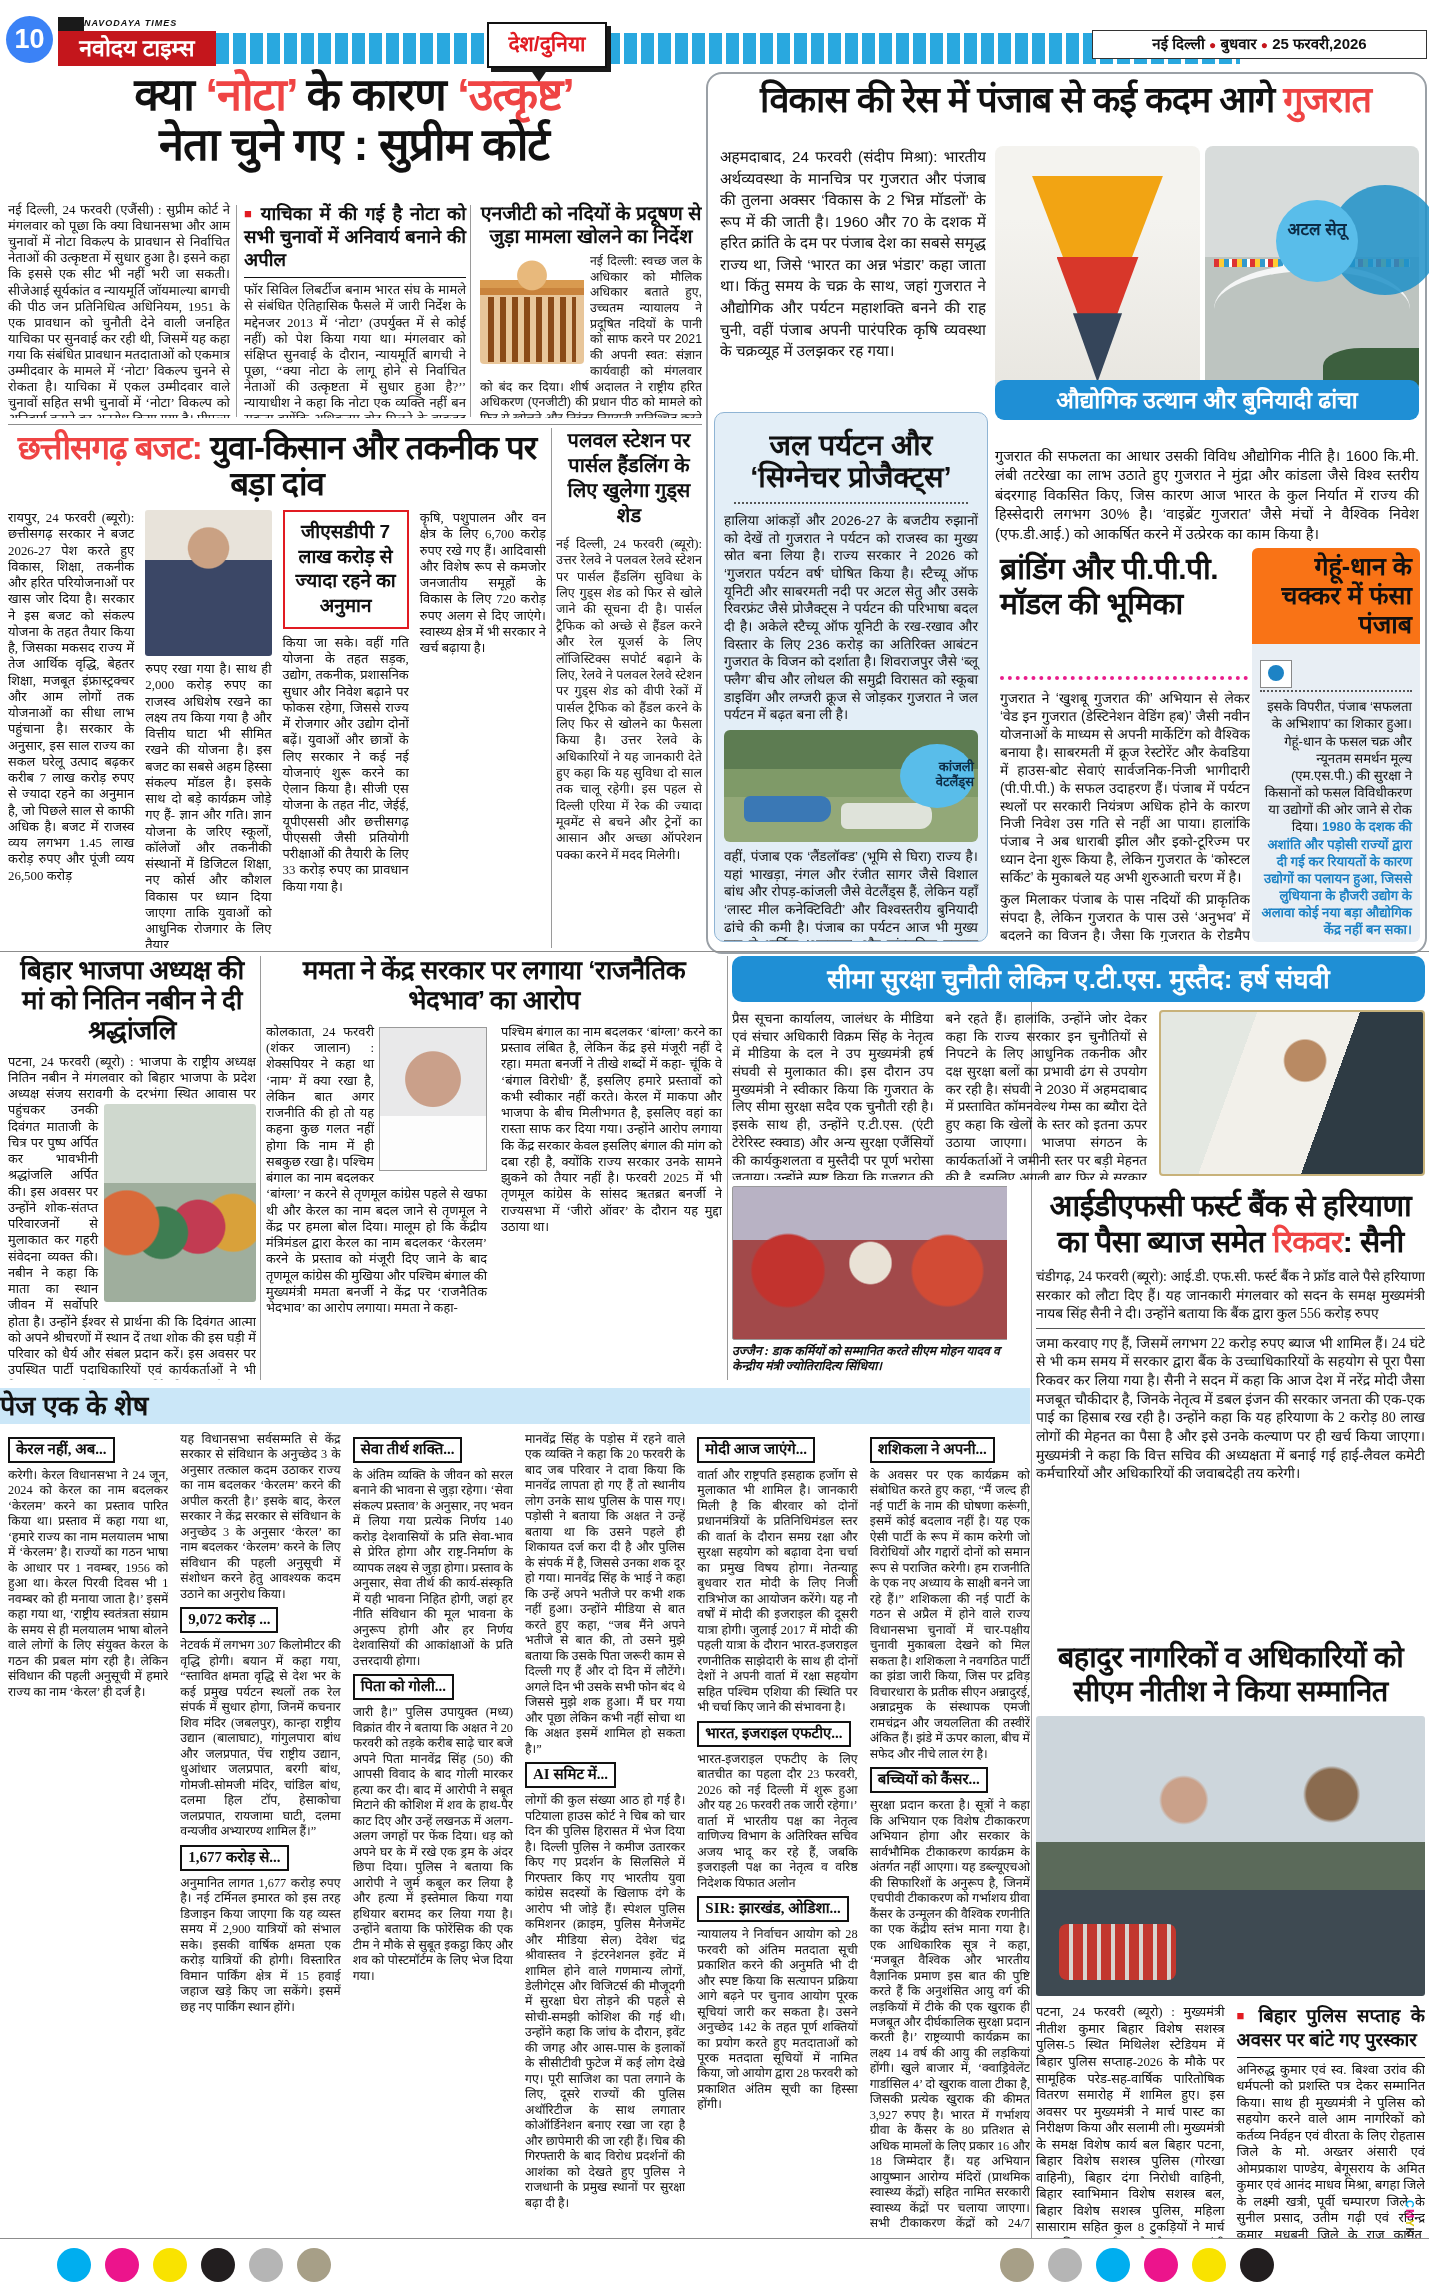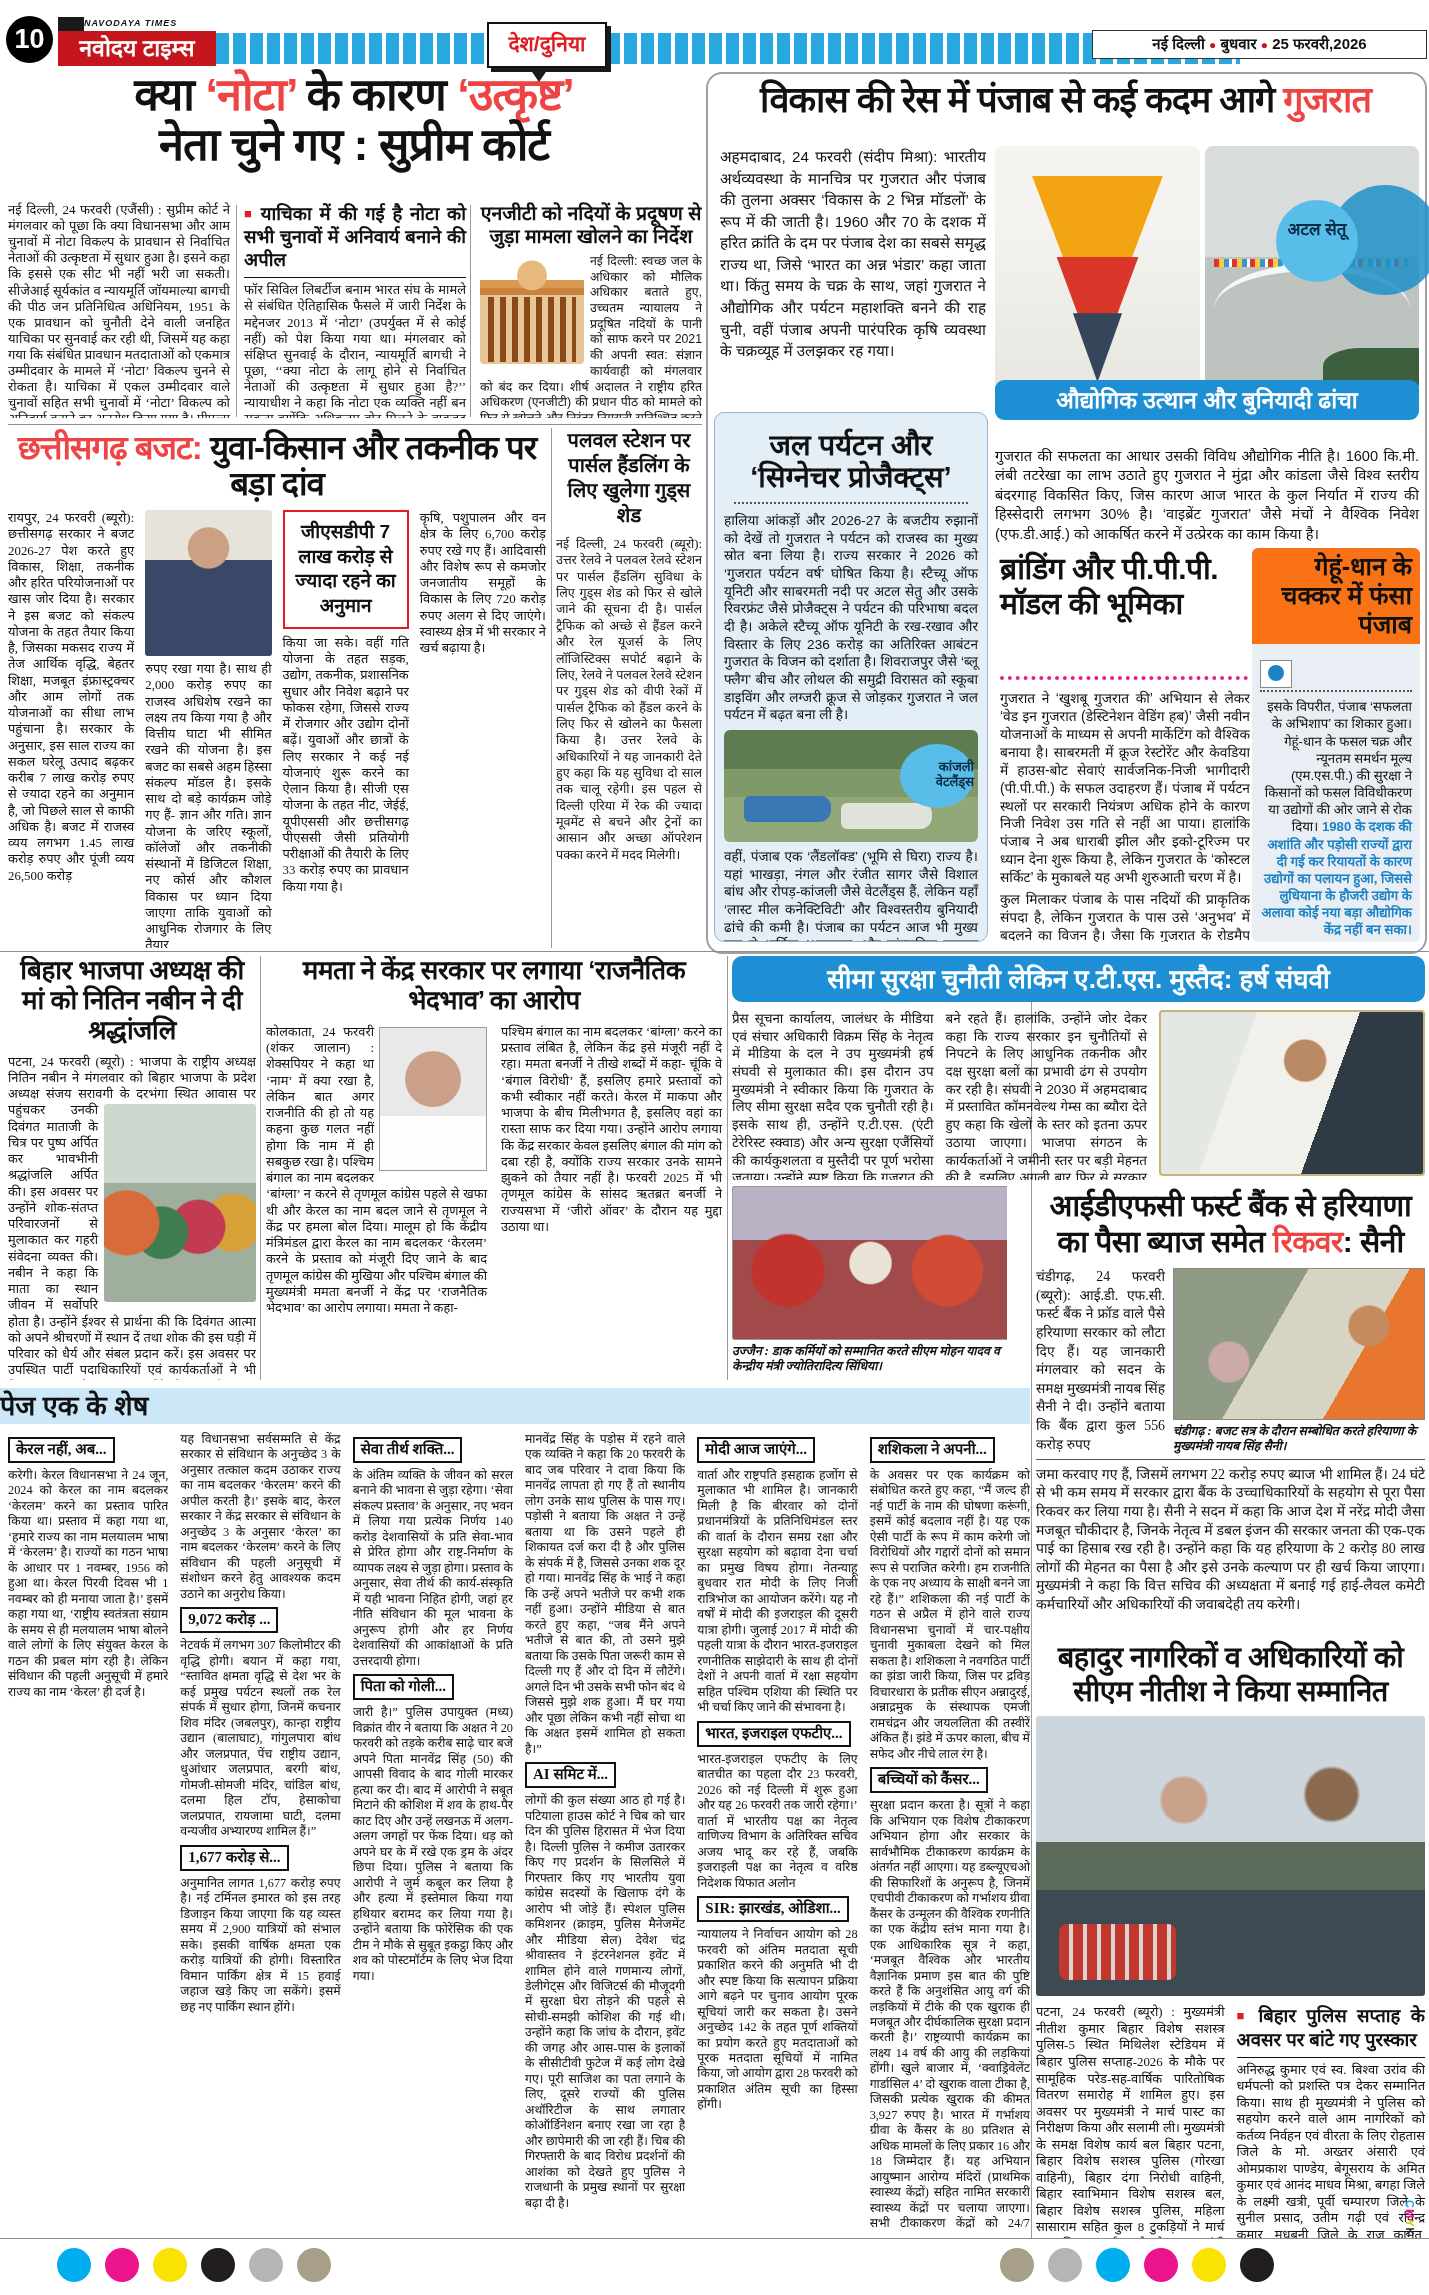--- a/index.html
+++ b/index.html
@@ -3,21 +3,21 @@
 <meta charset="utf-8">
 <style>
   html,body{margin:0;padding:0;background:#e9e9e9;}
   .page{position:relative;width:1429px;height:2295px;background:#fff;margin:0 auto;
         font-family:"Liberation Serif",serif;color:#111;overflow:hidden;}
   .abs{position:absolute;}
   .blue{color:#ef4444;}
   .just{text-align:justify;}
   p{margin:0 0 4px 0;}
   
-  .pgnum{left:6px;top:16px;width:47px;height:47px;border-radius:50%;background:#000000;
+  .pgnum{left:6px;top:16px;width:47px;height:47px;border-radius:50%;background:#3b82f6;
          color:#fff;font:bold 27px/47px "Liberation Sans",sans-serif;text-align:center;}
   .brand-small{left:84px;top:18px;font:italic bold 9px "Liberation Sans",sans-serif;letter-spacing:1px;}
   .brand-box{left:58px;top:31px;width:158px;height:35px;background:#c4161c;color:#fff;
              font:bold 23px/35px "Liberation Sans",sans-serif;text-align:center;}
   .brand-fold2{left:58px;top:17px;width:26px;height:15px;background:#1a1a1a;}
   .stripes{left:216px;top:33px;width:1024px;height:31px;
            background:repeating-linear-gradient(90deg,#29a8df 0 13px,#ffffff 13px 17px);}
   .section-bubble{left:487px;top:22px;width:116px;height:42px;background:#fff;border:2px solid #111;
                   box-shadow:4px 4px 0 #1a1a1a;color:#e11b22;font:bold 21px/40px "Liberation Sans",sans-serif;
                   text-align:center;z-index:3;}
@@ -337,24 +337,20 @@
     <div class="ph-ujjain"></div>
     <div class="caption">उज्जैन : डाक कर्मियों को सम्मानित करते सीएम मोहन यादव व केन्द्रीय मंत्री ज्योतिरादित्य सिंधिया।</div>
   </div>
 
   <div class="abs idfc">
     <div class="idfc-hl">
       <span>आईडीएफसी फर्स्ट बैंक से हरियाणा का पैसा ब्याज समेत </span><span class="blue">रिकवर</span><span>: सैनी</span>
     </div>
     <div class="idfc-row">
       <div class="idfc-intro">चंडीगढ़, 24 फरवरी (ब्यूरो): आई.डी. एफ.सी. फर्स्ट बैंक ने फ्रॉड वाले पैसे हरियाणा सरकार को लौटा दिए हैं। यह जानकारी मंगलवार को सदन के समक्ष मुख्यमंत्री नायब सिंह सैनी ने दी। उन्होंने बताया कि बैंक द्वारा कुल 556 करोड़ रुपए</div>
-      <div>
-        <div class="ph-assembly"></div>
-        <div class="caption" style="width:252px;">चंडीगढ़ : बजट सत्र के दौरान सम्बोधित करते हरियाणा के मुख्यमंत्री नायब सिंह सैनी।</div>
-      </div>
     </div>
     <div class="idfc-body">जमा करवाए गए हैं, जिसमें लगभग 22 करोड़ रुपए ब्याज भी शामिल हैं। 24 घंटे से भी कम समय में सरकार द्वारा बैंक के उच्चाधिकारियों के सहयोग से पूरा पैसा रिकवर कर लिया गया है। सैनी ने सदन में कहा कि आज देश में नरेंद्र मोदी जैसा मजबूत चौकीदार है, जिनके नेतृत्व में डबल इंजन की सरकार जनता की एक-एक पाई का हिसाब रख रही है। उन्होंने कहा कि यह हरियाणा के 2 करोड़ 80 लाख लोगों की मेहनत का पैसा है और इसे उनके कल्याण पर ही खर्च किया जाएगा। मुख्यमंत्री ने कहा कि वित्त सचिव की अध्यक्षता में बनाई गई हाई-लैवल कमेटी कर्मचारियों और अधिकारियों की जवाबदेही तय करेगी।</div>
   </div>
 
   <div class="abs jumpband">पेज एक के शेष</div>
 
   <div class="abs jumps">
     <div class="jcol">
       <span class="jhead">केरल नहीं, अब...</span>
       <div class="jbody">करेगी। केरल विधानसभा ने 24 जून, 2024 को केरल का नाम बदलकर ‘केरलम’ करने का प्रस्ताव पारित किया था। प्रस्ताव में कहा गया था, ‘हमारे राज्य का नाम मलयालम भाषा में ‘केरलम’ है। राज्यों का गठन भाषा के आधार पर 1 नवम्बर, 1956 को हुआ था। केरल पिरवी दिवस भी 1 नवम्बर को ही मनाया जाता है।’ इसमें कहा गया था, ‘राष्ट्रीय स्वतंत्रता संग्राम के समय से ही मलयालम भाषा बोलने वाले लोगों के लिए संयुक्त केरल के गठन की प्रबल मांग रही है। लेकिन संविधान की पहली अनुसूची में हमारे राज्य का नाम ‘केरल’ ही दर्ज है।</div>

